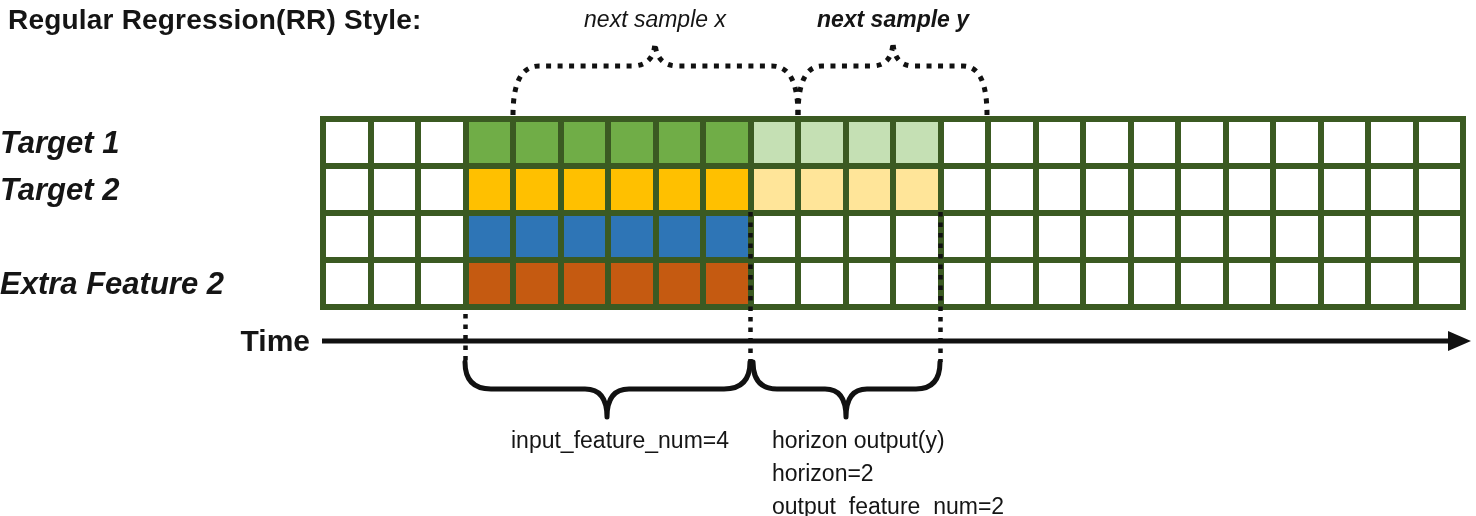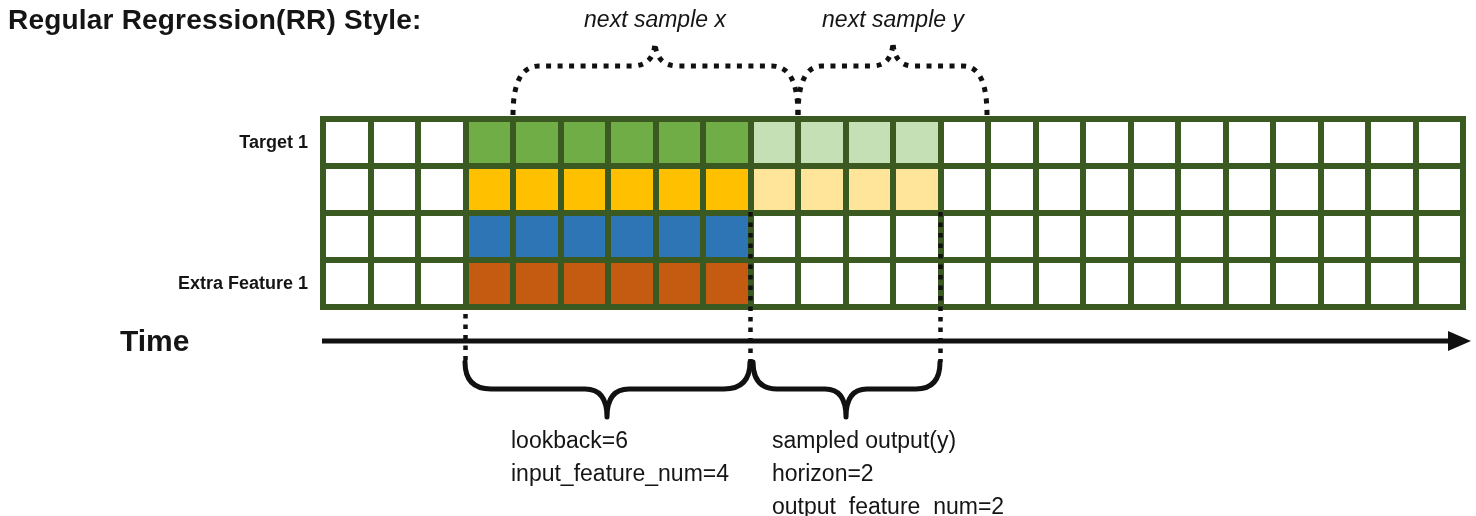--- a/index.html
+++ b/index.html
@@ -4,54 +4,55 @@
 <style>
   html,body{margin:0;padding:0;background:#fff;}
   #canvas{
     position:relative;width:1476px;height:516px;background:#ffffff;overflow:hidden;
     font-family:"Liberation Sans", sans-serif;color:#151515;
   }
   .abs{position:absolute;}
   #title{left:8px;top:4px;font-size:28px;font-weight:bold;letter-spacing:.2px;}
   .sample-note{top:6px;width:220px;text-align:center;font-size:23px;font-style:italic;font-weight:500;}
   #note-x{left:545px;}
-  #note-y{left:783px;}
+  #note-y{left:783px;font-weight:bold;}
   
   #sample-grid{
     left:320px;top:116px;width:1146px;height:194px;
     background:#3B5A22;
     display:grid;
     grid-template-columns:repeat(24,1fr);
     grid-template-rows:repeat(4,1fr);
     gap:6px;padding:6px;box-sizing:border-box;
   }
   .cell{background:#fff;}
   .row-label{
-    left:0;width:308px;height:41px;line-height:41px;text-align:right;
-    font-size:18px;font-weight:bold;white-space:nowrap;
+    left:0;width:308px;height:41px;line-height:41px;
+    font-size:31px;font-weight:bold;white-space:nowrap;font-style:italic;
   }
   #time-label{left:120px;width:190px;top:322px;height:38px;line-height:38px;
-    font-size:30px;font-weight:bold;}
+    text-align:right;font-size:30px;font-weight:bold;}
   .anno-block{top:424px;font-size:23px;font-weight:500;line-height:33px;white-space:nowrap;}
   #anno-input{left:511px;}
   #anno-output{left:772px;}
   #overlay{left:0;top:0;pointer-events:none;}
 </style>
 </head>
 <body>
 
 <div id="canvas">
 
   <div id="note-x" class="abs sample-note">next sample x</div>
 
   <div id="title" class="abs">Regular Regression(RR) Style:</div>
   <div id="note-y" class="abs sample-note">next sample y</div>
 
   <div class="abs row-label" style="top:122px">Target 1</div>
-  <div class="abs row-label" style="top:263px">Extra Feature 1</div>
+  <div class="abs row-label" style="top:169px">Target 2</div>
+  <div class="abs row-label" style="top:263px">Extra Feature 2</div>
 
   <div id="sample-grid" class="abs" style="background: rgb(59, 90, 34);">
       <div class="cell" style="background: rgb(255, 255, 255);"></div>
       <div class="cell" style="background: rgb(255, 255, 255);"></div>
       <div class="cell" style="background: rgb(255, 255, 255);"></div>
       <div class="cell" style="background: rgb(112, 173, 71);"></div>
       <div class="cell" style="background: rgb(112, 173, 71);"></div>
       <div class="cell" style="background: rgb(112, 173, 71);"></div>
       <div class="cell" style="background: rgb(112, 173, 71);"></div>
       <div class="cell" style="background: rgb(112, 173, 71);"></div>
@@ -141,25 +142,24 @@
       <div class="cell" style="background: rgb(255, 255, 255);"></div>
       <div class="cell" style="background: rgb(255, 255, 255);"></div>
       <div class="cell" style="background: rgb(255, 255, 255);"></div>
       <div class="cell" style="background: rgb(255, 255, 255);"></div>
       <div class="cell" style="background: rgb(255, 255, 255);"></div>
     </div>
 
   <div id="time-label" class="abs">Time</div>
 
   <div id="anno-input" class="abs anno-block">
-    <div>lookback=6</div>
     <div>input_feature_num=4</div>
   </div>
   <div id="anno-output" class="abs anno-block">
-    <div>sampled output(y)</div>
+    <div>horizon output(y)</div>
     <div>horizon=2</div>
     <div>output_feature_num=2</div>
   </div>
 
   <svg id="overlay" class="abs" width="1476" height="516" viewBox="0 0 1476 516">
 
     <path d="M 513 115 Q 513 66 539 66 L 632 66 Q 655 66 655 40
              M 798 115 Q 798 66 772 66 L 678 66 Q 655 66 655 40" fill="none" stroke="#111" stroke-width="5" stroke-dasharray="5 6.5"></path>
 
     <path d="M 798 115 Q 798 66 822 66 L 872 66 Q 893 66 893 40

